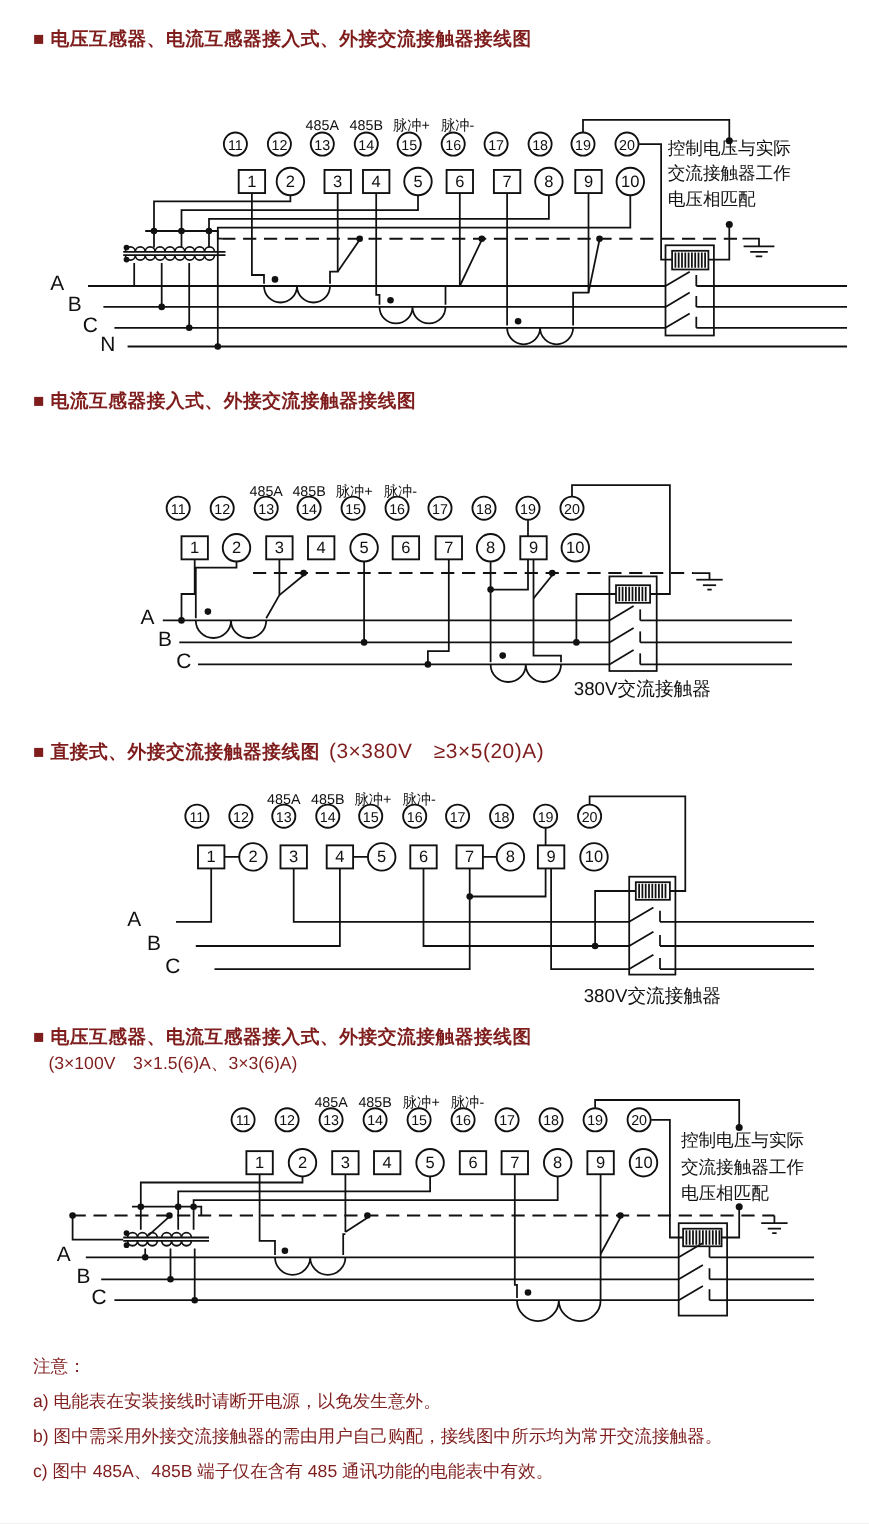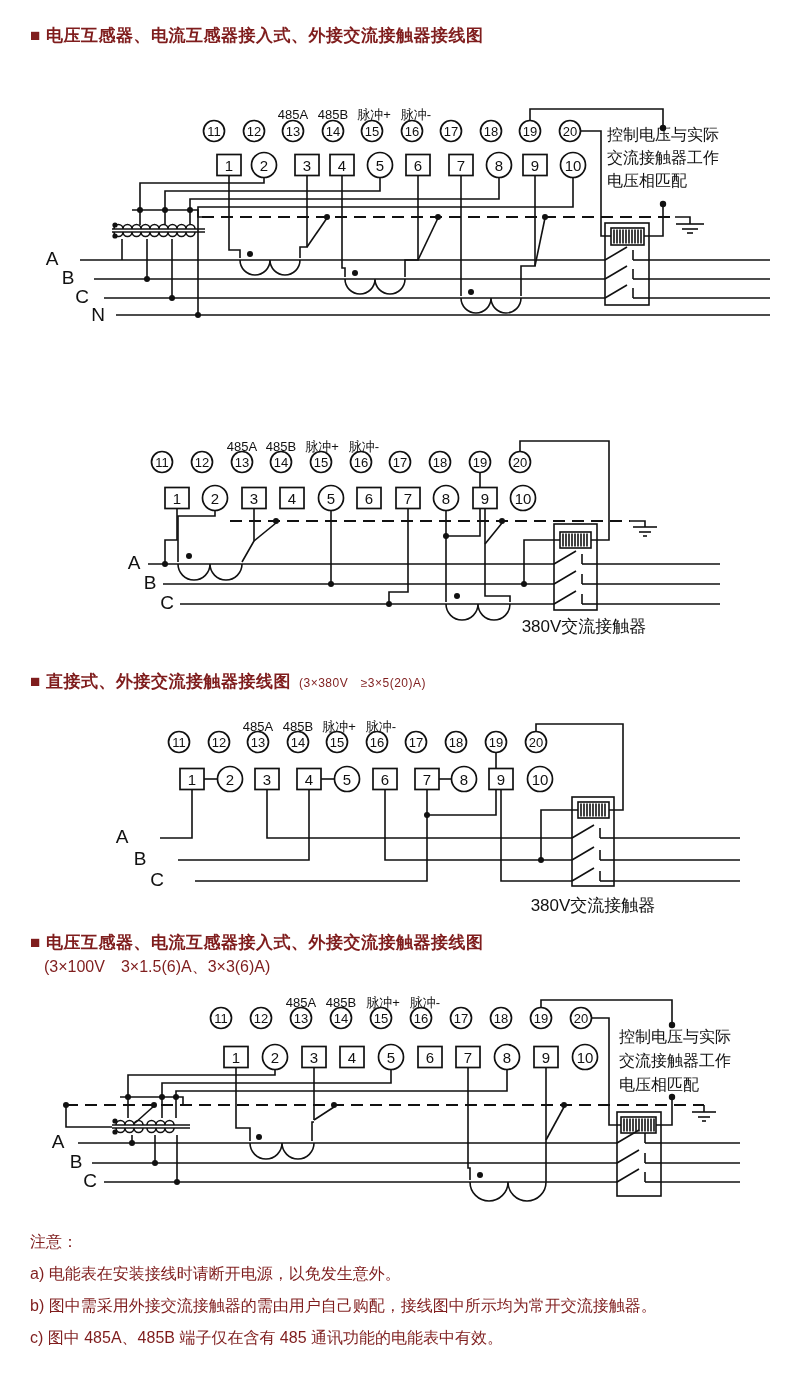--- a/index.html
+++ b/index.html
@@ -1,20 +1,20 @@
 <!DOCTYPE html>
 <html><head>
 <meta charset="utf-8">
 <style>
   html,body{margin:0;padding:0;background:#e8e8e8;}
   .canvas{position:relative;width:790px;height:1385px;background:#ffffff;margin:0 auto;
           font-family:"Liberation Sans","DejaVu Sans",sans-serif;color:#7f1d1d;overflow:hidden;}
   .dtitle{position:absolute;left:30px;font-size:17px;font-weight:bold;white-space:pre;letter-spacing:.5px;}
   .dspec{position:absolute;left:44px;font-size:16px;font-weight:normal;white-space:pre;}
-  .inline-spec{font-weight:normal;font-size:12px;margin-left:8px;}
+  .inline-spec{font-weight:normal;font-size:19px;margin-left:8px;}
   .note-line{position:absolute;left:30px;font-size:16px;white-space:pre;}
   .note-head{font-weight:normal;}
   svg{position:absolute;left:0;}
   svg *{vector-effect:none;}
   .wire{stroke:#111;stroke-width:1.6;fill:none;stroke-linejoin:miter;stroke-linecap:butt;}
   .busdash{stroke:#111;stroke-width:1.8;fill:none;stroke-dasharray:12 7;}
   .term{stroke:#111;stroke-width:1.7;fill:#fff;}
   .tlabel{font-size:13px;fill:#111;}
   .blabel{font-size:15px;fill:#111;}
   .aux{font-size:13px;fill:#111;}
@@ -23,20 +23,21 @@
   .clabel{font-size:17px;fill:#111;}
   .dot{fill:#111;stroke:none;}
 </style>
 </head>
 <body>
 
 <div class="canvas">
 
   <div class="dtitle" style="top:24px"><span>■</span> <span>电压互感器、电流互感器接入式、外接交流接触器接线图</span></div>
 
+  <div class="dtitle" style="top:353px"><span>■</span> <span>电流互感器接入式、外接交流接触器接线图</span></div>
 
   <div class="dtitle" style="top:670px"><span>■</span> <span>直接式、外接交流接触器接线图</span><span class="inline-spec">(3×380V　≥3×5(20)A)</span></div>
 
   <div class="dtitle" style="top:931px"><span>■</span> <span>电压互感器、电流互感器接入式、外接交流接触器接线图</span></div>
   <div class="dspec" style="top:957px">(3×100V　3×1.5(6)A、3×3(6)A)</div>
 
   <svg id="d1" style="top:95px" width="790" height="260" viewBox="0 95 790 260">
     <g class="wire">
 
       <path d="M530,120 V109 H663 V128"></path>

